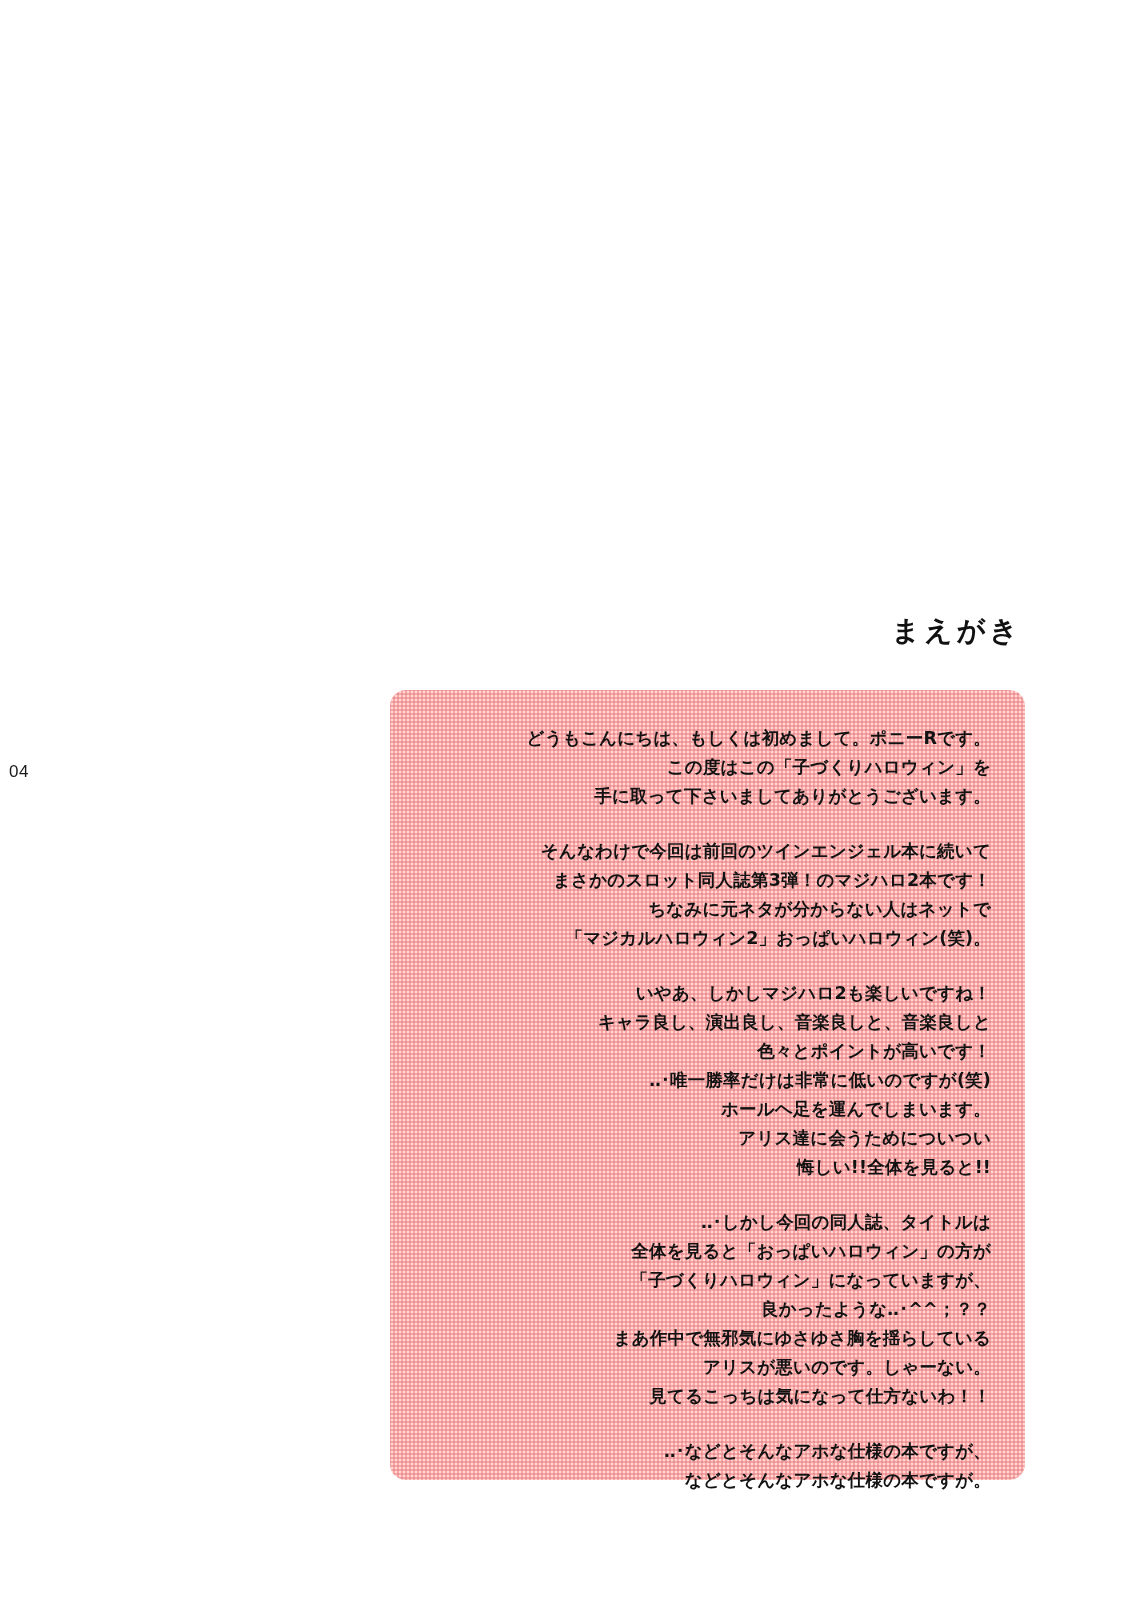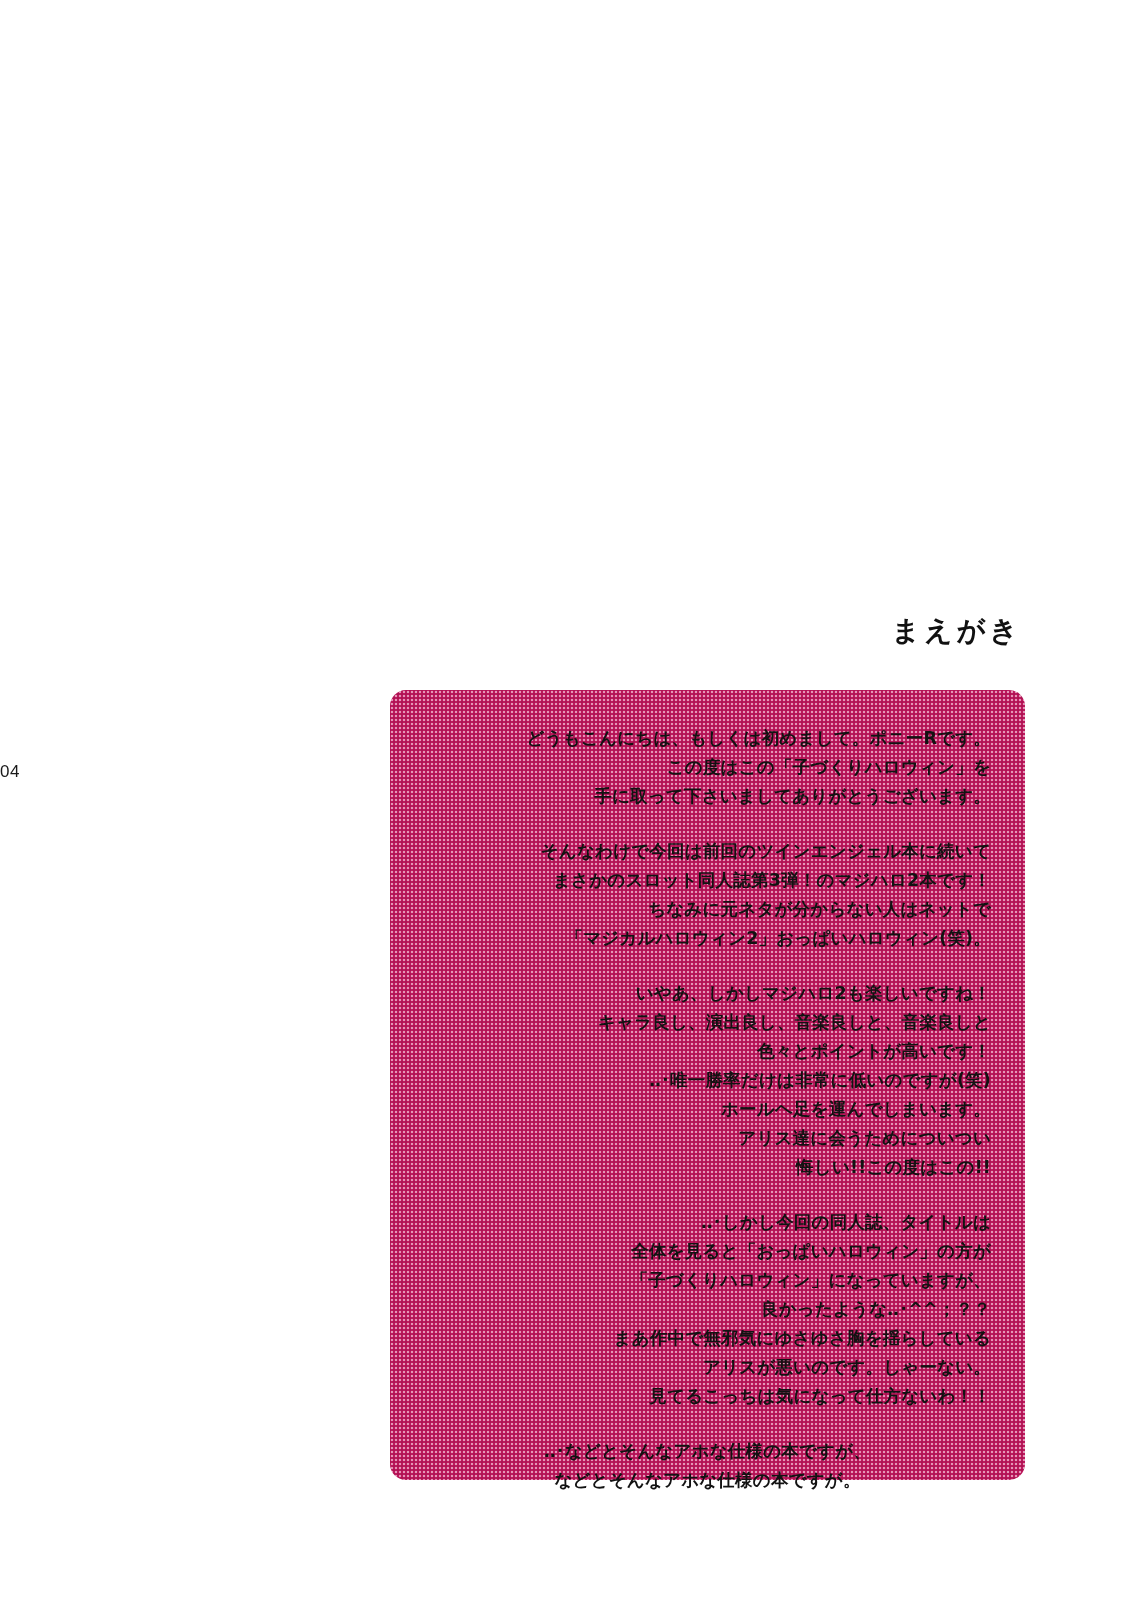--- a/index.html
+++ b/index.html
@@ -17,21 +17,21 @@
 
   #page {
     position: absolute;
     inset: 0;
     background: #ffffff;
   }
 
   
   #page-number {
     position: absolute;
-    left: 0px;
+    left: 9px;
     top: 762px;
     font-size: 17px;
     color: #1a1a1a;
     letter-spacing: 0.5px;
     font-family: "Liberation Sans", sans-serif;
   }
 
   
   #section-heading {
     position: absolute;
@@ -46,21 +46,21 @@
     font-family: "DejaVu Sans", sans-serif;
   }
 
   
   #preface-panel {
     position: absolute;
     left: 390px;
     top: 690px;
     width: 635px;
     height: 790px;
-    background: #be185d;
+    background: #fca5a5;
     border-radius: 16px;
     box-sizing: border-box;
     padding: 34px 34px 20px 34px;
   }
 
   
   #preface-panel::before {
     content: "";
     position: absolute;
     inset: 0;
@@ -83,21 +83,20 @@
     font-family: "DejaVu Sans", sans-serif;
     font-weight: bold;
     letter-spacing: 0.2px;
   }
 
   .para {
     margin: 0 0 26px 0;
   }
   .para:last-child {
     margin-bottom: 0;
-    text-align: center;
   }
   .para .line {
     display: block;
     white-space: nowrap;
   }
 </style>
 </head>
 <body>
 
 <div id="page">
@@ -119,21 +118,21 @@
           <span class="line">ちなみに元ネタが分からない人はネットで</span>
           <span class="line">「マジカルハロウィン2」おっぱいハロウィン(笑)。</span>
         </div>
         <div class="para">
           <span class="line">いやあ、しかしマジハロ2も楽しいですね！</span>
           <span class="line">キャラ良し、演出良し、音楽良しと、音楽良しと</span>
           <span class="line">色々とポイントが高いです！</span>
           <span class="line">‥･唯一勝率だけは非常に低いのですが(笑)</span>
           <span class="line">ホールヘ足を運んでしまいます。</span>
           <span class="line">アリス達に会うためについつい</span>
-          <span class="line">悔しい!!この度はこの!!</span>
+          <span class="line">悔しい!!全体を見ると!!</span>
         </div>
         <div class="para">
           <span class="line">‥･しかし今回の同人誌、タイトルは</span>
           <span class="line">全体を見ると「おっぱいハロウィン」の方が</span>
           <span class="line">「子づくりハロウィン」になっていますが、</span>
           <span class="line">良かったような‥･^^；？？</span>
           <span class="line">まあ作中で無邪気にゆさゆさ胸を揺らしている</span>
           <span class="line">アリスが悪いのです。しゃーない。</span>
           <span class="line">見てるこっちは気になって仕方ないわ！！</span>
         </div>

